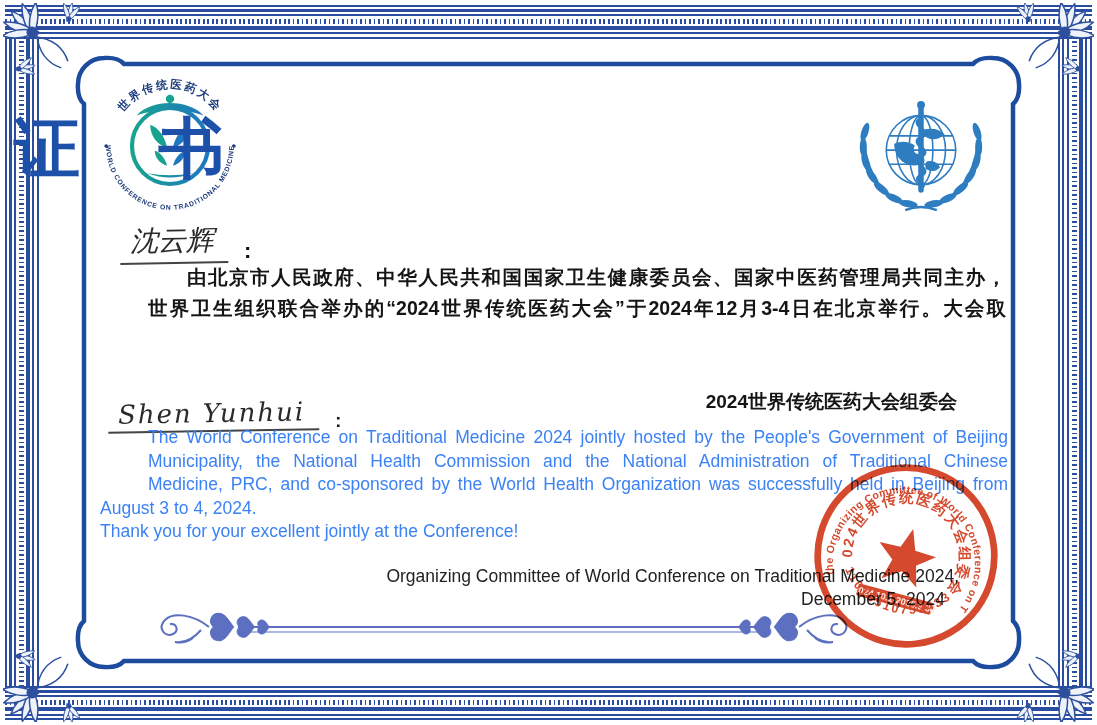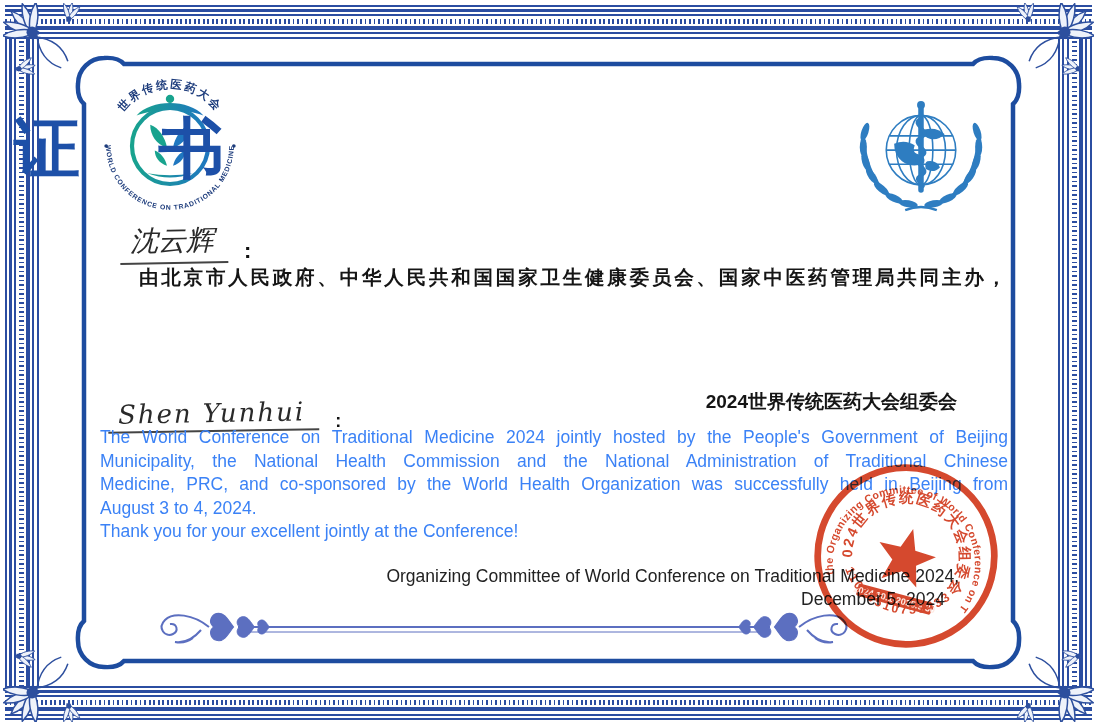--- a/index.html
+++ b/index.html
@@ -31,21 +31,21 @@
   
   .sigrow{position:absolute;white-space:nowrap;}
   .hand{font-family:"DejaVu Serif","Liberation Serif",serif;font-style:italic;color:#2a2a2a;}
   .uline{display:inline-block;border-bottom:2px solid #444;padding:0 14px 2px 10px;transform:rotate(-1deg);}
   .colon{font-weight:700;font-size:22px;color:#111;margin-left:16px;vertical-align:bottom;}
   
   .cnPara{position:absolute;left:100px;top:262px;width:906px;font-weight:700;font-size:19.5px;
           line-height:31px;color:#151515;}
   .enPara{position:absolute;left:100px;top:426px;width:908px;font-size:17.5px;line-height:23.5px;color:#3b82f6;}
   .ind{text-indent:2em;}
-  .jl{text-align:justify;text-align-last:justify;}
+  .jl{text-align:justify;text-align-last:justify;margin-left:48px;}
   .cnSign{position:absolute;right:140px;top:388px;text-align:right;font-weight:700;font-size:19px;
           line-height:28px;color:#151515;}
   .enSign{position:absolute;right:138px;top:565px;text-align:right;font-size:17.5px;line-height:23px;color:#222;}
   
   .flourish{position:absolute;left:143px;top:606px;width:722px;height:44px;}
   .stamp{position:absolute;left:810px;top:460px;width:192px;height:192px;transform:rotate(15deg);
          opacity:.93;mix-blend-mode:multiply;}
 </style>
 </head>
 <body>
@@ -182,20 +182,21 @@
   <div class="titleBlock">
     <div class="titleCn">证 书</div>
   </div>
 
   <div class="sigrow" style="left:120px;top:222px;">
     <span class="hand uline" style="font-size:28px;">沈云辉</span><span class="colon">:</span>
   </div>
 
   <div class="cnPara">
     <div class="ind jl">由北京市人民政府、中华人民共和国国家卫生健康委员会、国家中医药管理局共同主办，</div>
+    <div class="jl">世界卫生组织联合举办的“2024世界传统医药大会”于2024年12月3-4日在北京举行。大会取</div>
   </div>
 
   <div class="cnSign">
     <div>2024世界传统医药大会组委会</div>
   </div>
 
   <div class="sigrow" style="left:108px;top:398px;">
     <span class="hand uline" style="font-size:26px;letter-spacing:2px;">Shen Yunhui</span><span class="colon" style="font-size:18px;">:</span>
   </div>
 

